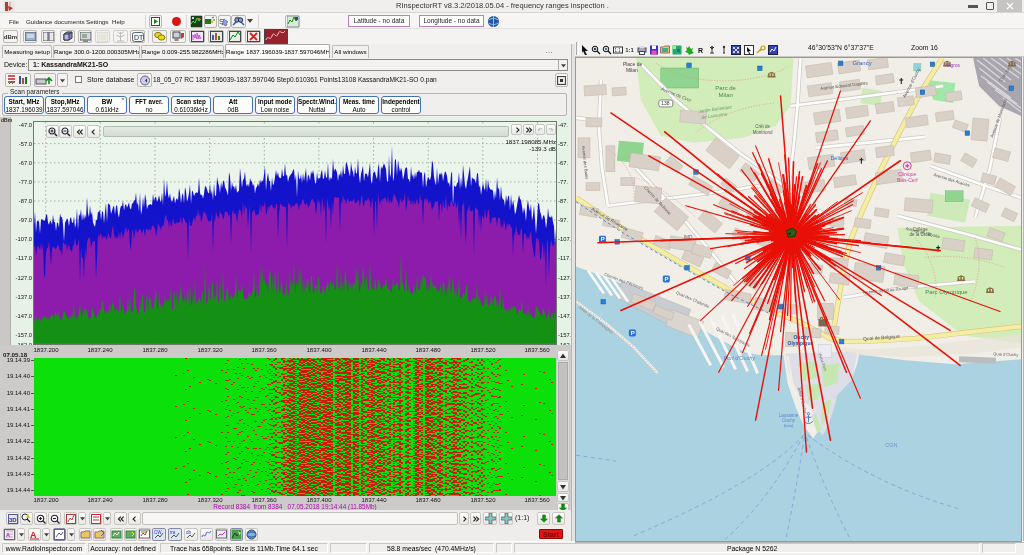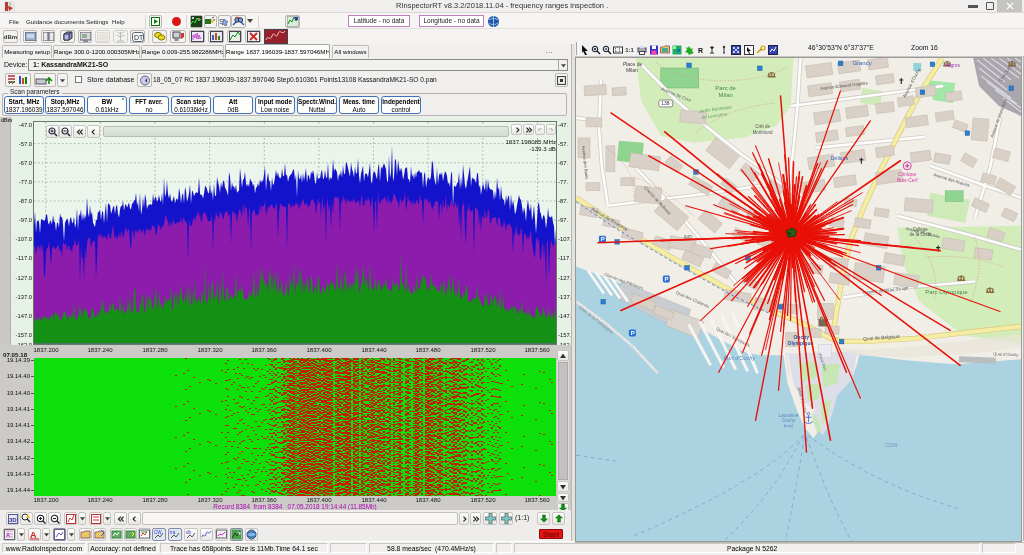--- a/index.html
+++ b/index.html
@@ -9,21 +9,21 @@
 svg{position:absolute;display:block;}
 </style></head><body>
 
 <div class="abs" style="left:0;top:0;width:1024px;height:13px;background:#f0efee;border-bottom:1px solid #d8d7d3;"></div>
 <svg class="abs" style="left:4px;top:1px" width="11" height="11" viewBox="0 0 11 11">
     <rect width="11" height="11" fill="#e8e6e2"></rect>
     <rect x="1" y="1" width="3" height="9" fill="#b43c32"></rect>
     <rect x="5" y="1" width="2" height="6" fill="#c8c5bf"></rect>
     <path d="M4 5l5 2-4 3z" fill="#c03028"></path>
   </svg>
-<div class="abs" style="left:396px;top:1px;width:300px;height:10px;font-size:7.5px;line-height:10px;color:#333;">RInspectorRT v8.3.2/2018.11.04 - frequency ranges inspection .</div>
+<div class="abs" style="left:396px;top:1px;width:300px;height:10px;font-size:7.5px;line-height:10px;color:#333;">RInspectorRT v8.3.2/2018.05.04 - frequency ranges inspection .</div>
 <div class="abs" style="left:968px;top:5px;width:10px;height:3px;background:#555;"></div>
 <div class="abs" style="left:986px;top:2px;width:8px;height:8px;border:1.5px solid #555;border-radius:1px;"></div>
 <div class="abs" style="left:997px;top:0;width:25px;height:12px;background:#c5c4c2;display:flex;align-items:center;justify-content:center;">
     <svg width="8" height="8" viewBox="0 0 8 8">
       <path d="M1,1 L7,7 M7,1 L1,7" stroke="#fff" stroke-width="1.2"></path>
     </svg>
   </div>
 
 <div class="abs" style="left:0;top:13px;width:1024px;height:16px;background:#f6f5f4;border-bottom:1px solid #e2e1dd;"></div>
 <div class="abs" style="left:9px;top:17.5px;font-size:6.2px;color:#222;">File</div>

